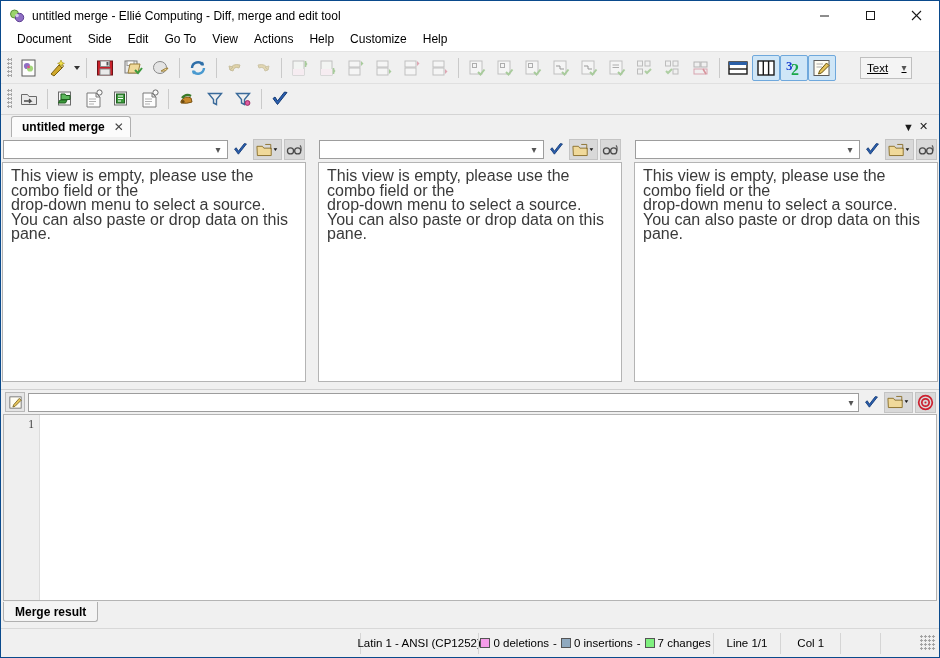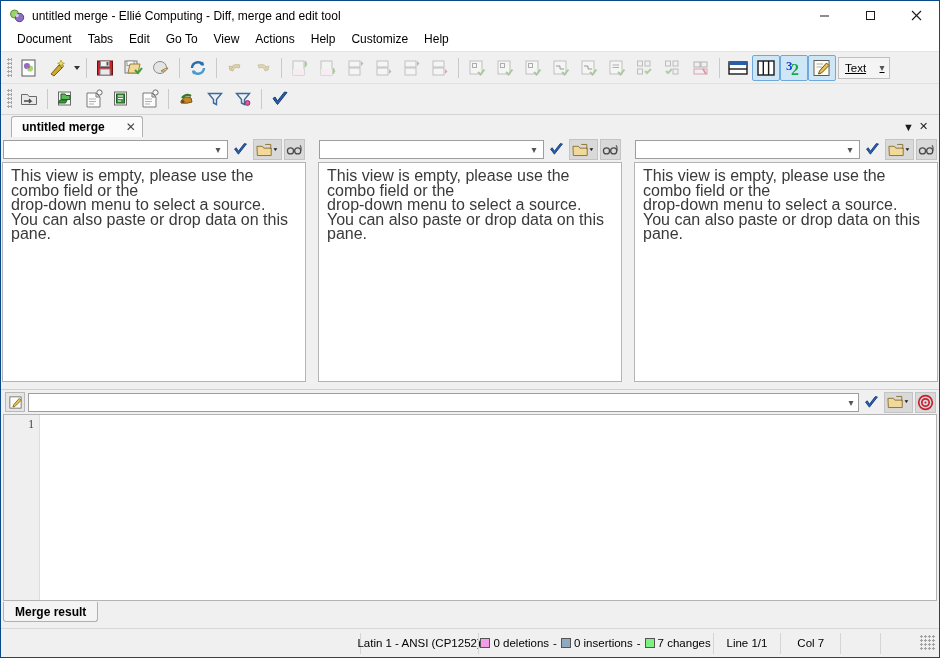--- a/index.html
+++ b/index.html
@@ -111,21 +111,21 @@
     flex: none;
   }
   .tb-caret::after {
     content: "";
     border-left: 3.5px solid transparent;
     border-right: 3.5px solid transparent;
     border-top: 4px solid #333;
   }
   #text-combo {
     width: 52px; height: 22px;
-    margin-left: 2px;
+    margin-left: 24px;
     background: #f4f4f4;
     border: 1px solid #bfbfbf;
     display: flex; align-items: center;
     font-size: 11.5px; color: #000;
     padding-left: 6px;
     flex: none;
     text-decoration: underline;
   }
   #text-combo .cv { flex: 1; }
   .chev {
@@ -141,21 +141,21 @@
     padding-left: 10px;
   }
   #doc-tab {
     height: 21px;
     background: #fbfbfb;
     border: 1px solid #b0b0b0;
     border-bottom: none;
     border-radius: 3px 3px 0 0;
     display: flex; align-items: center;
     padding: 0 6px 0 10px;
-    font-size: 12px; font-weight: bold; color: #000; gap: 12px;
+    font-size: 12px; font-weight: bold; color: #000;
   }
   #doc-tab .close-x {
     margin-left: 9px; font-size: 12px; font-weight: normal; color: #444;
   }
   #tabstrip-right {
     margin-left: auto; display: flex; align-items: center;
     padding-right: 8px; height: 21px;
   }
   #tabstrip-right .t-ico {
     width: 15px; text-align: center; color: #1a1a1a; font-size: 11px;
@@ -351,21 +351,21 @@
         <svg width="11" height="11" viewBox="0 0 11 11">
             <line x1="1" y1="1" x2="10" y2="10" stroke="#1a1a1a" stroke-width="1.1"></line>
             <line x1="10" y1="1" x2="1" y2="10" stroke="#1a1a1a" stroke-width="1.1"></line>
           </svg>
       </div>
     </div>
   </div>
 
   <div id="menubar">
     <div class="menu-item">Document</div>
-    <div class="menu-item">Tabs</div>
+    <div class="menu-item">Side</div>
     <div class="menu-item">Edit</div>
     <div class="menu-item">Go To</div>
     <div class="menu-item">View</div>
     <div class="menu-item">Actions</div>
     <div class="menu-item">Help</div>
     <div class="menu-item">Customize</div>
     <div class="menu-item">Help</div>
   </div>
 
   <div id="toolbar1">
@@ -852,19 +852,19 @@
         <span class="swatch" style="background:#8fa9bf"></span>
         <span>0 insertions</span>
       </span>
       <span class="sb-dash">-</span>
       <span class="diffchip">
         <span class="swatch" style="background:#7ff07f"></span>
         <span>7 changes</span>
       </span>
     </div>
     <div class="sb-cell" style="width:68px">Line 1/1</div>
-    <div class="sb-cell" style="width:60px">Col 7</div>
+    <div class="sb-cell" style="width:60px">Col 1</div>
     <div class="sb-cell" style="width:40px"></div>
     <div class="sb-cell" style="width:40px"></div>
     <div id="resize-grip"></div>
   </div>
 
 </div>
 
 </body></html>

